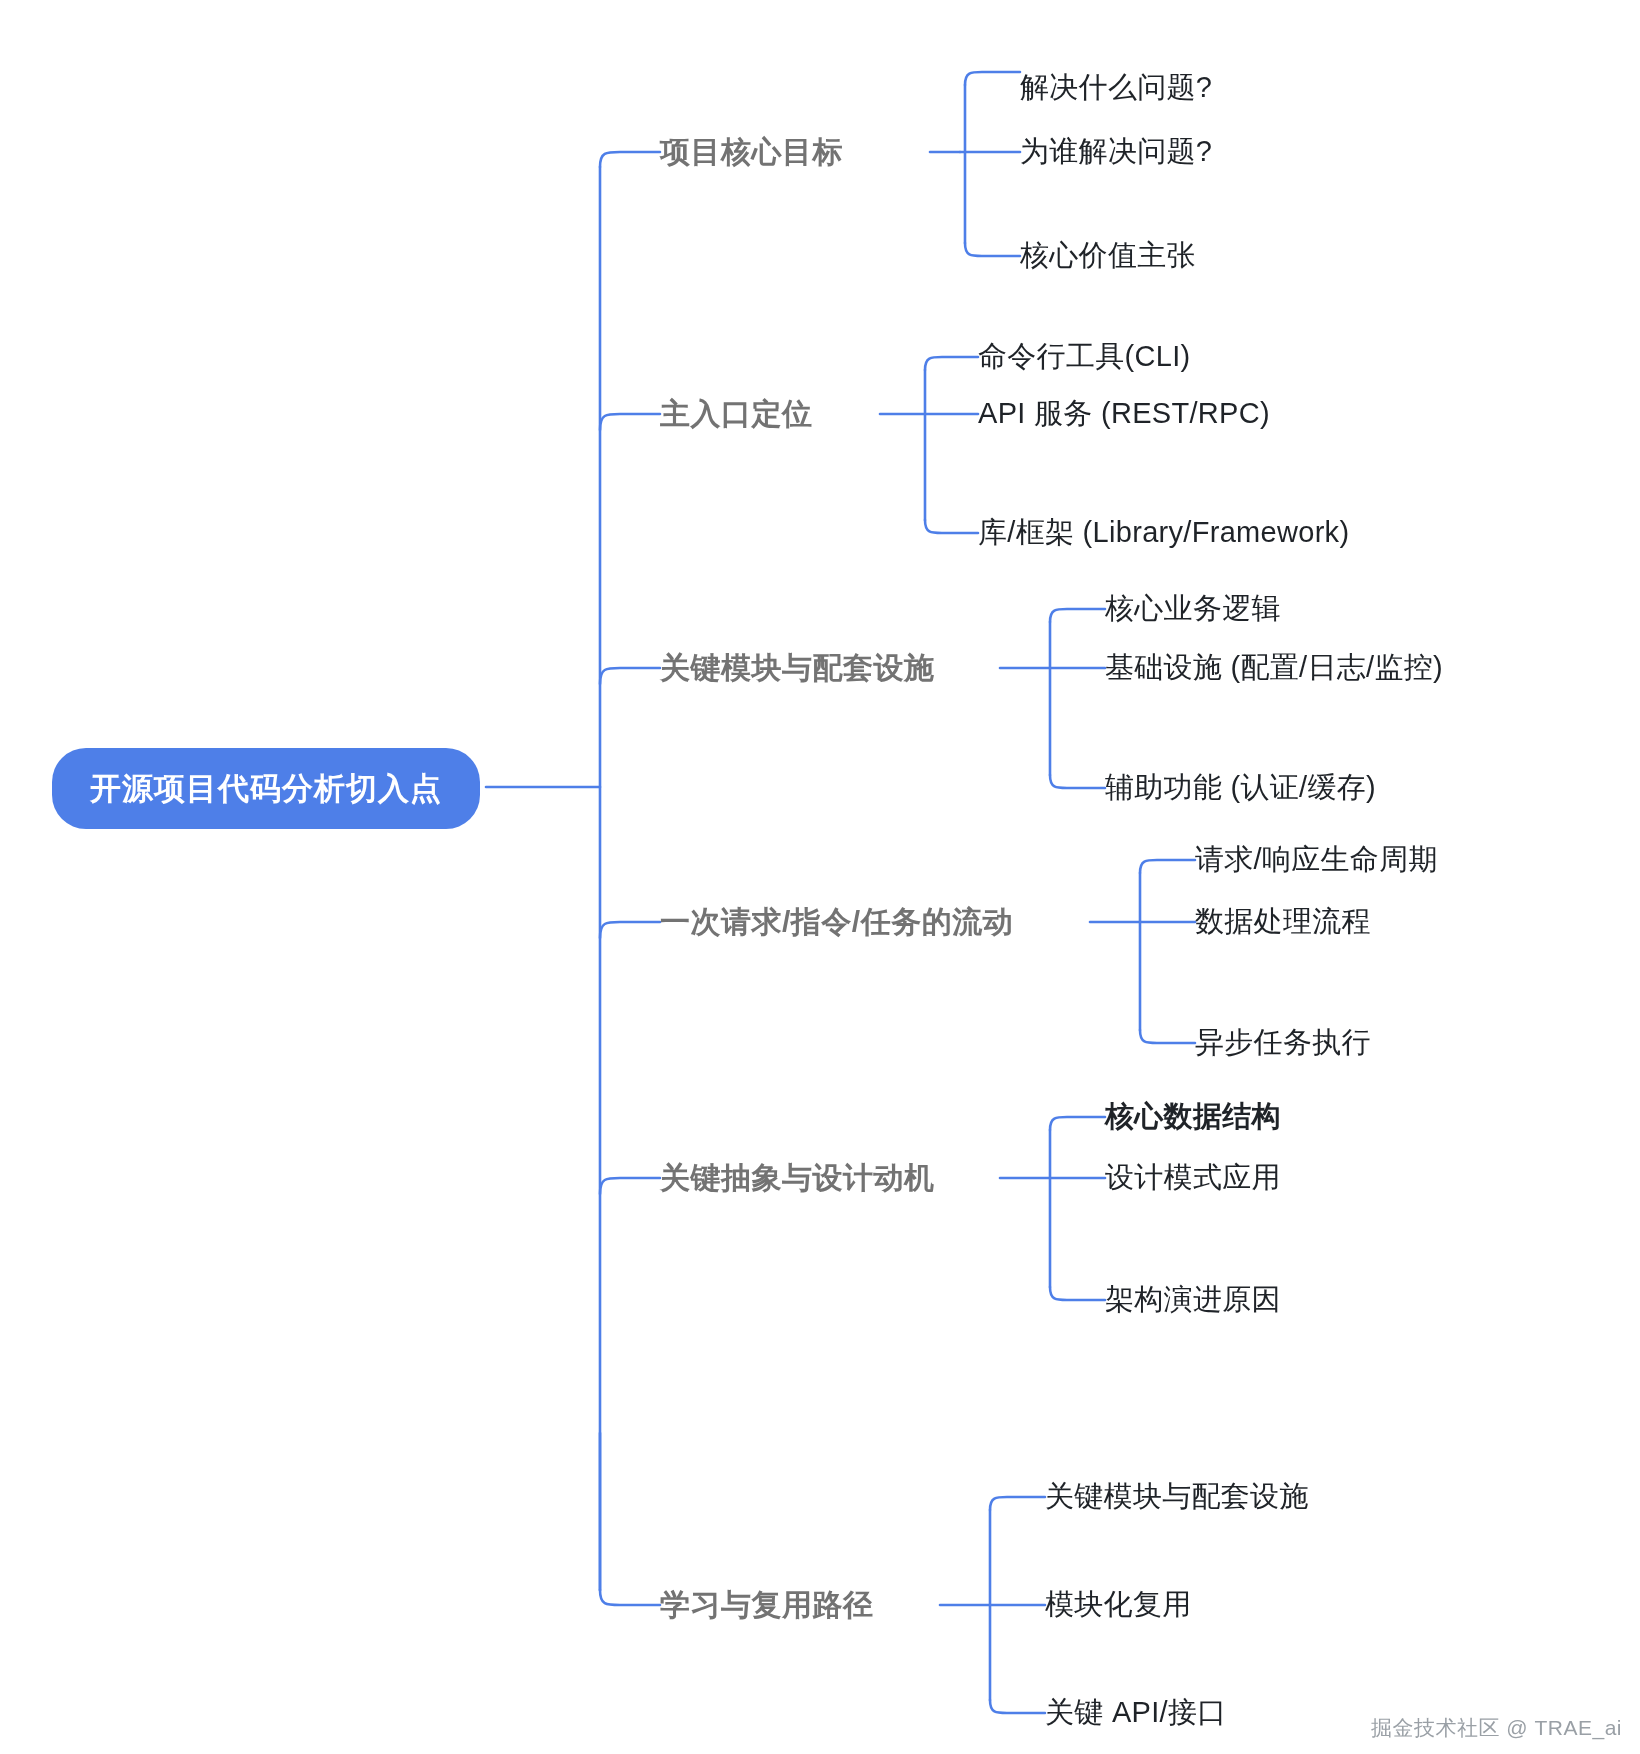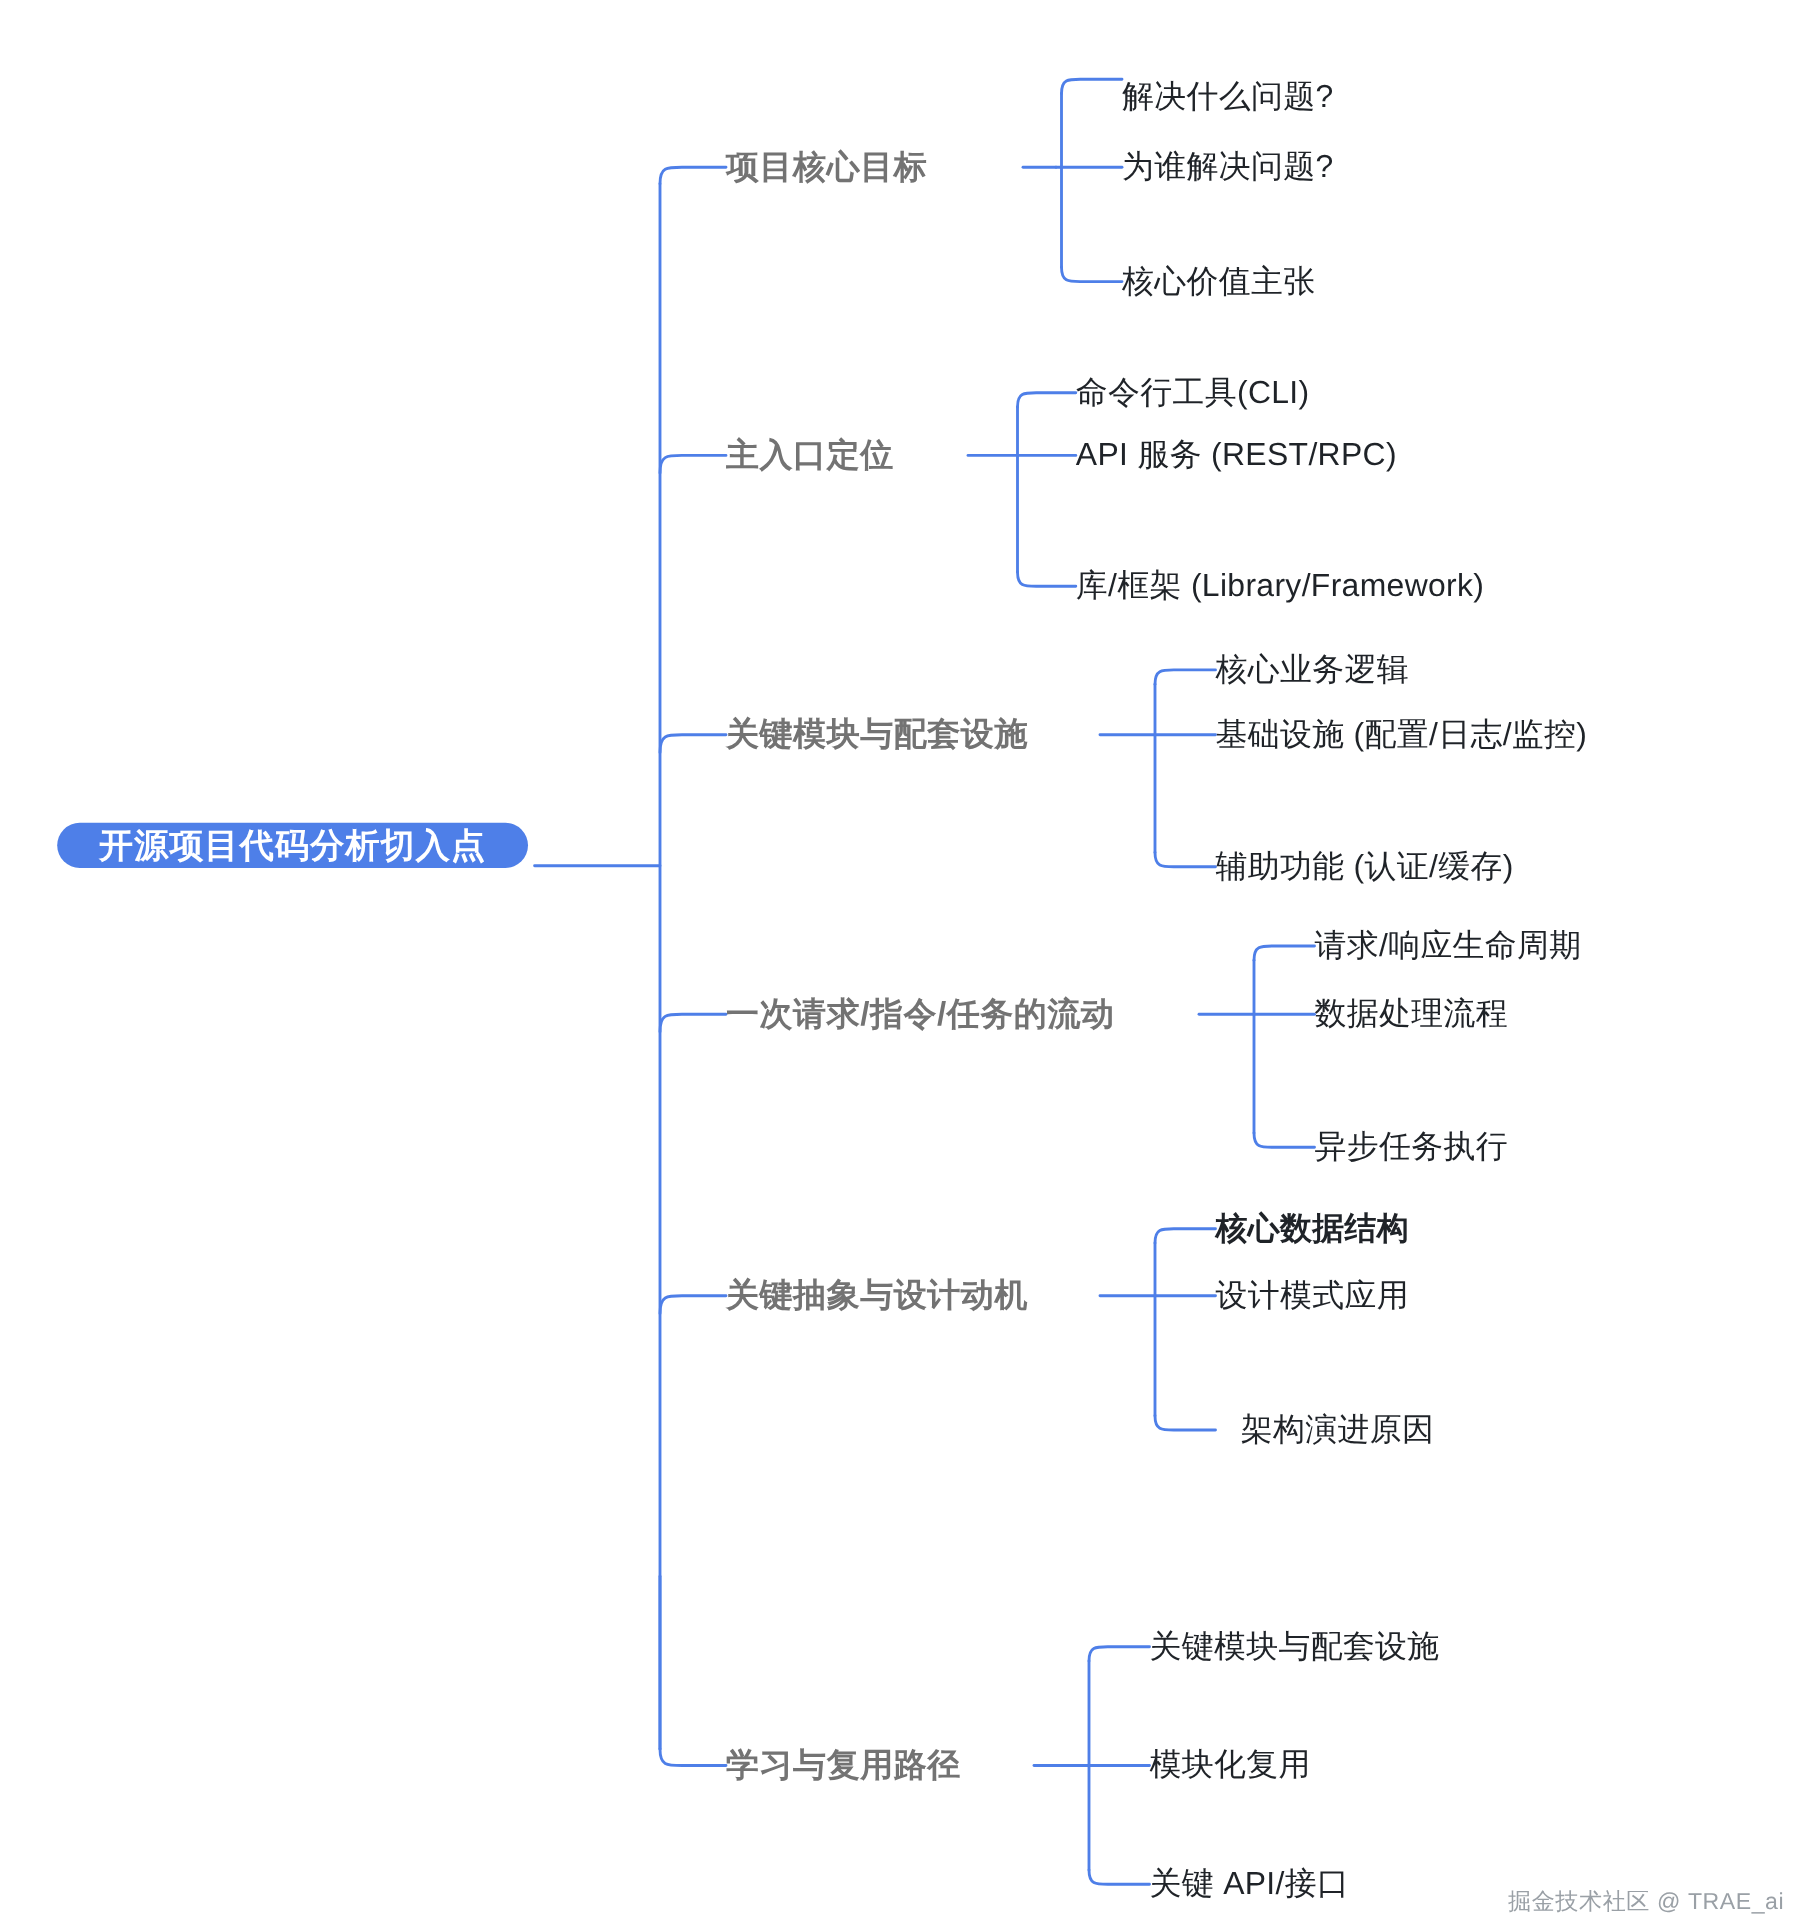--- a/index.html
+++ b/index.html
@@ -34,21 +34,21 @@
     white-space: nowrap;
     box-sizing: border-box;
   }
   .root-node {
     background: #4e7fe8;
     color: #ffffff;
     border-radius: 34px;
     font-size: 31px;
     font-weight: bold;
     letter-spacing: 1px;
-    padding: 2px 38px;
+    padding: 22px 38px;
     left: 52px;
     top: 748px;
     line-height: 1.2;
   }
   .branch-node {
     color: #737373;
     font-size: 30px;
     font-weight: 600;
     letter-spacing: 0.5px;
     transform: translateY(-50%);
@@ -147,21 +147,21 @@
   <div class="node leaf-node" style="left:1105px; top:788px;">辅助功能 (认证/缓存)</div>
 
   <div class="node branch-node" style="left:660px; top:922px;">一次请求/指令/任务的流动</div>
   <div class="node leaf-node" style="left:1195px; top:860px;">请求/响应生命周期</div>
   <div class="node leaf-node" style="left:1195px; top:922px;">数据处理流程</div>
   <div class="node leaf-node" style="left:1195px; top:1043px;">异步任务执行</div>
 
   <div class="node branch-node" style="left:660px; top:1178px;">关键抽象与设计动机</div>
   <div class="node leaf-node" style="left:1105px; top:1117px;font-weight:bold;">核心数据结构</div>
   <div class="node leaf-node" style="left:1105px; top:1178px;">设计模式应用</div>
-  <div class="node leaf-node" style="left:1105px; top:1300px;margin-left:23px;">架构演进原因</div>
+  <div class="node leaf-node" style="left:1105px; top:1300px;">架构演进原因</div>
 
   <div class="node branch-node" style="left:660px; top:1605px;">学习与复用路径</div>
   <div class="node leaf-node" style="left:1045px; top:1497px;">关键模块与配套设施</div>
   <div class="node leaf-node" style="left:1045px; top:1605px;">模块化复用</div>
   <div class="node leaf-node" style="left:1045px; top:1713px;">关键 API/接口</div>
 
   <div class="watermark">掘金技术社区 @ TRAE_ai</div>
 </div>
 
 </body></html>

